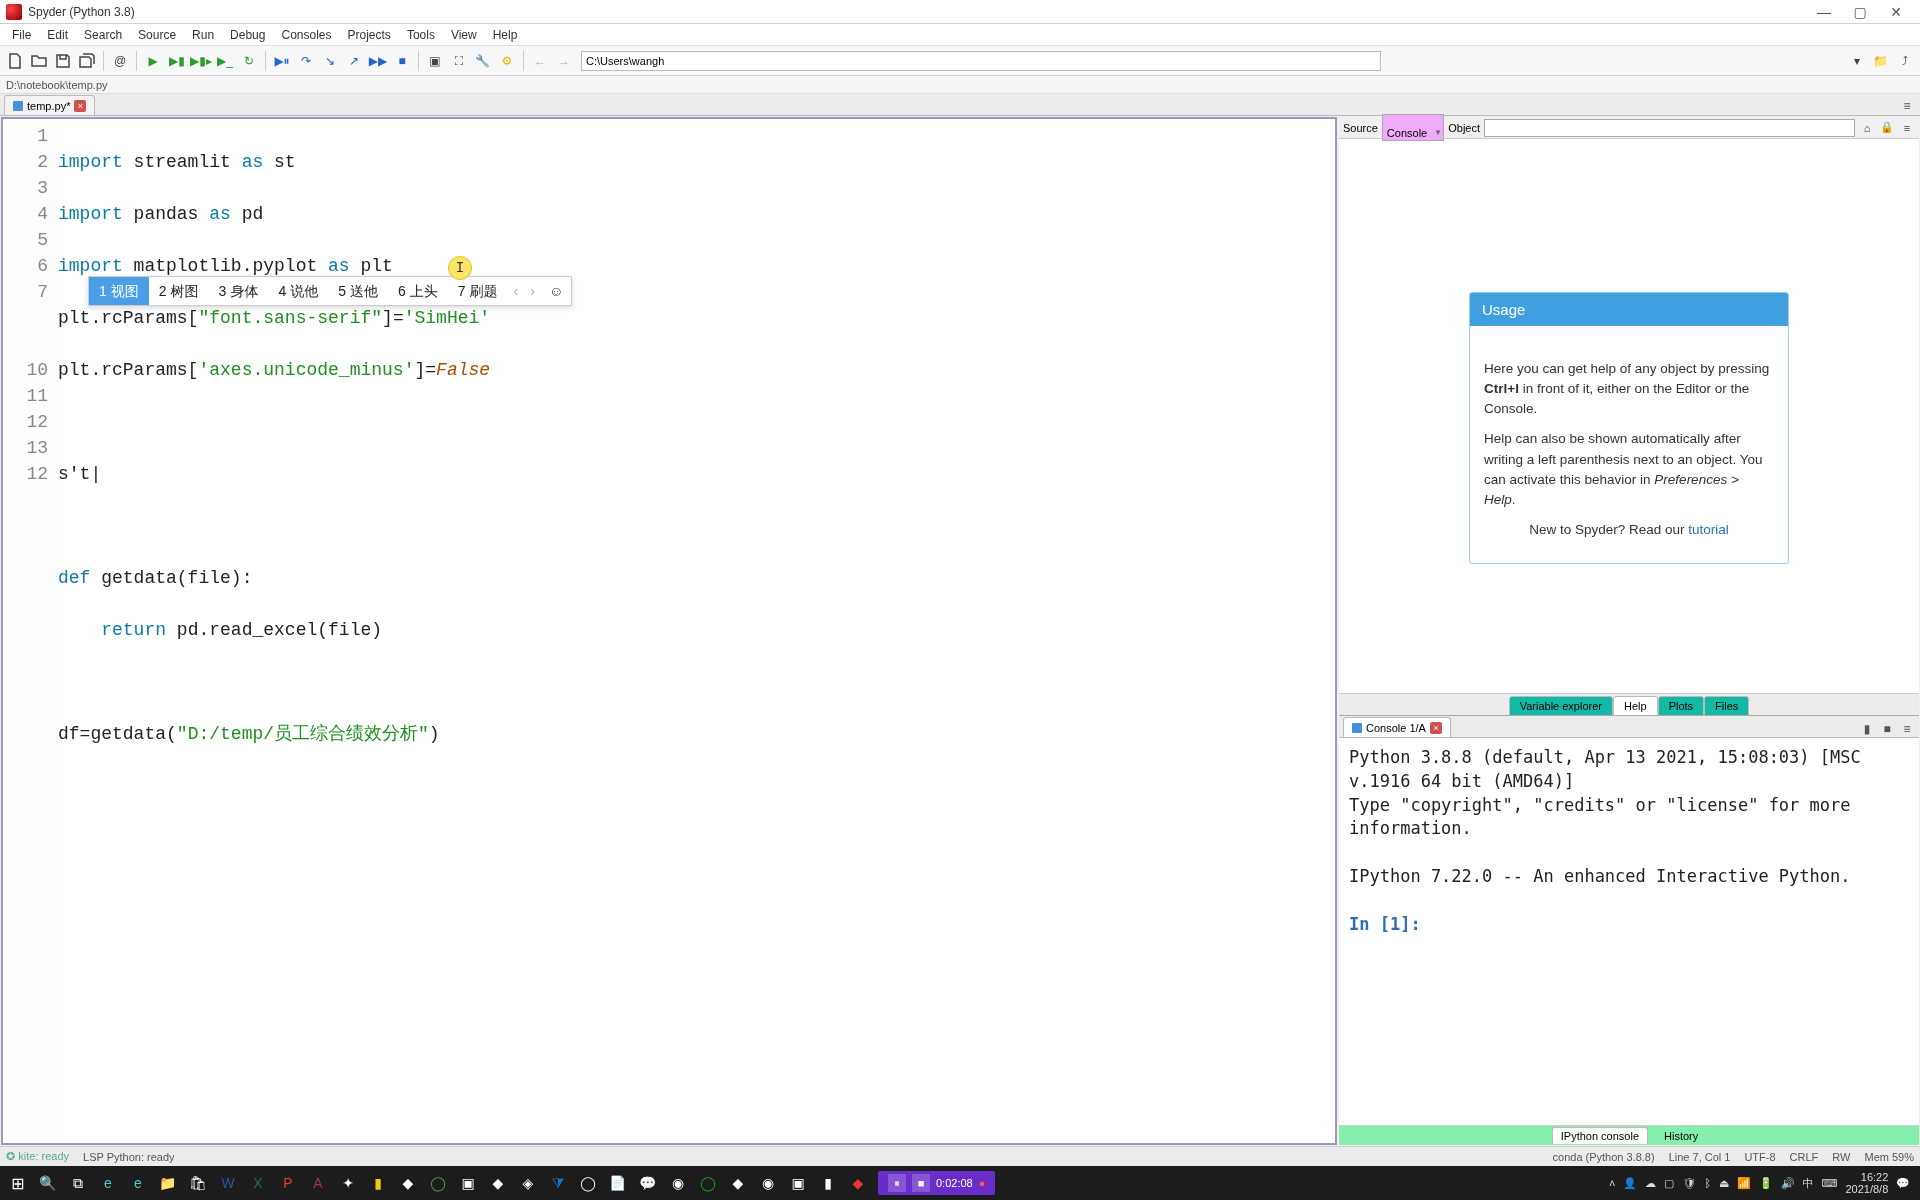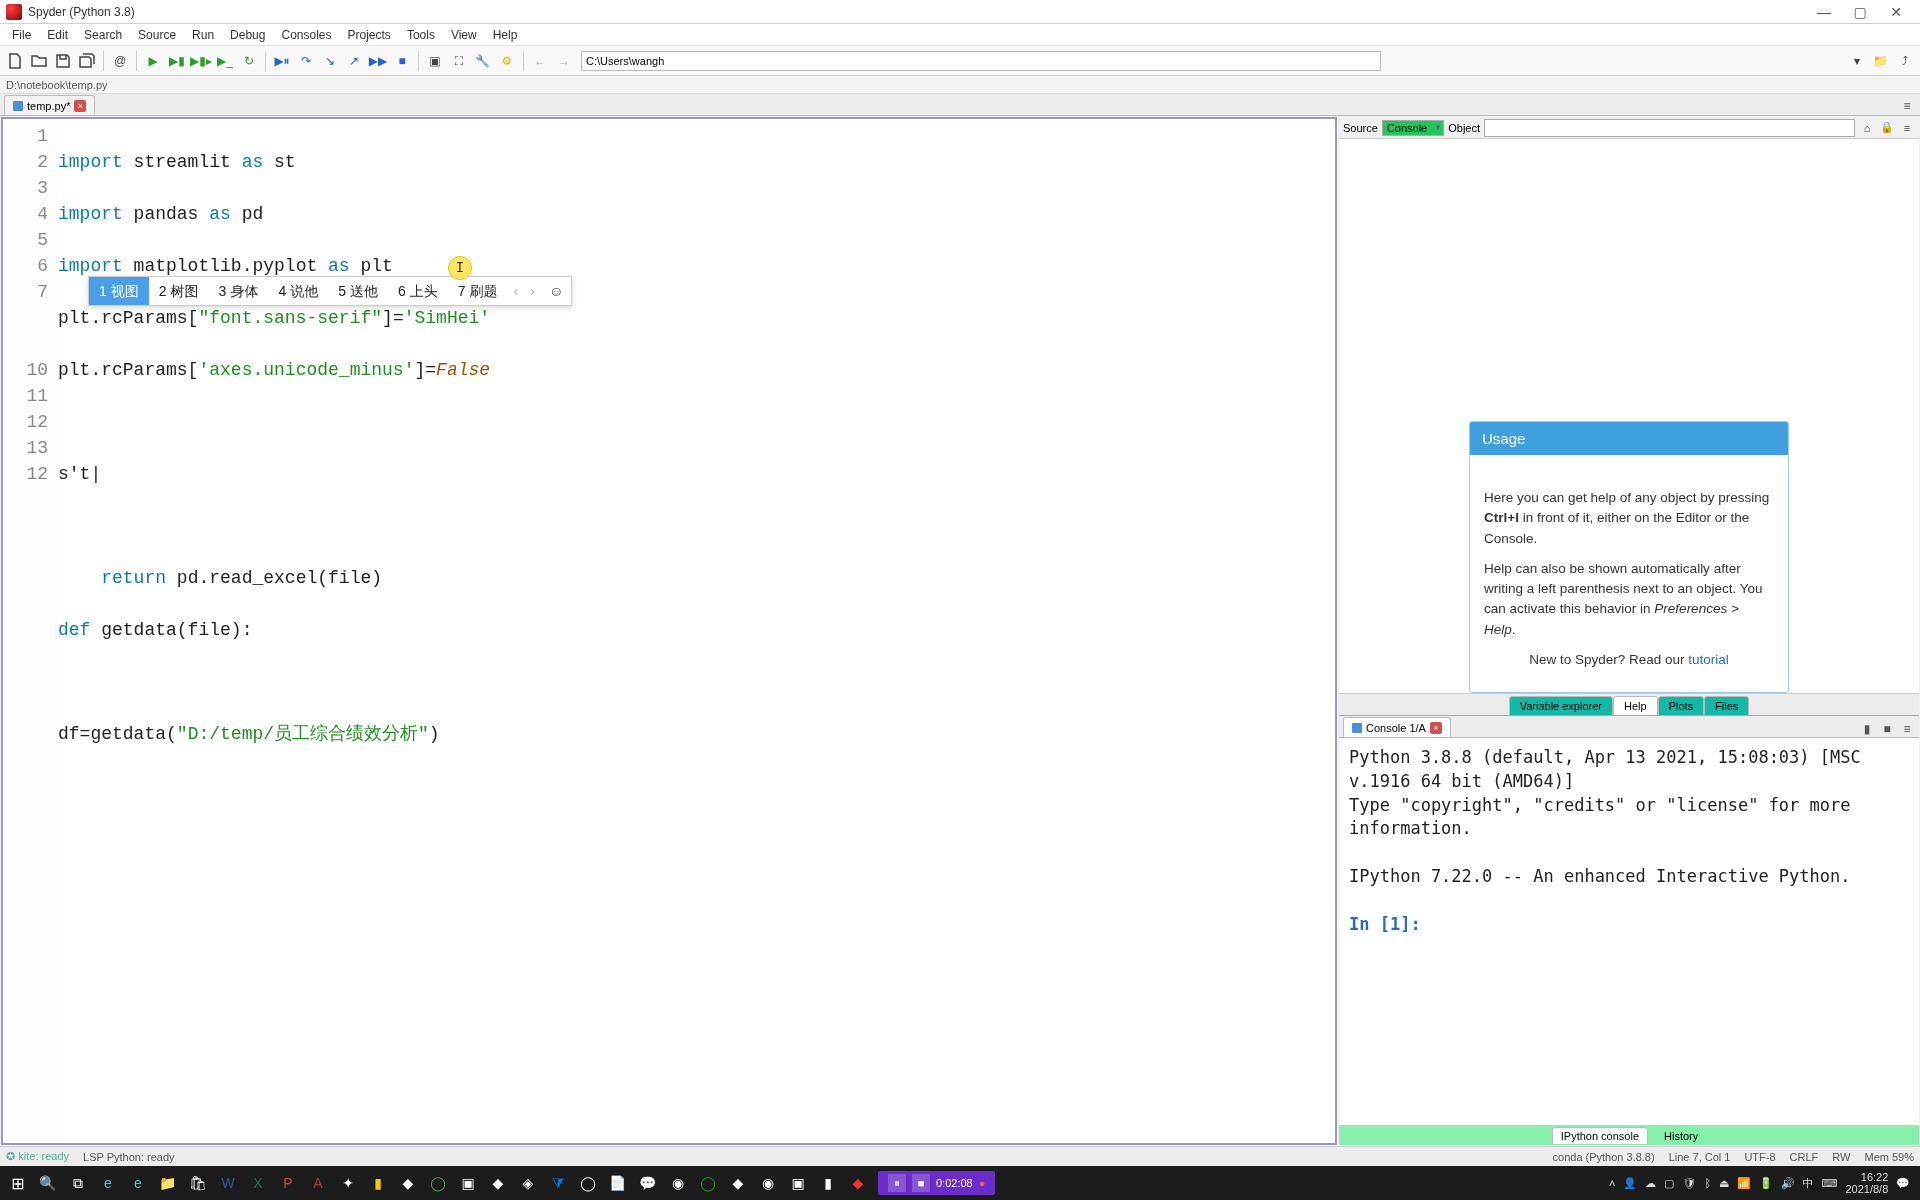--- a/index.html
+++ b/index.html
@@ -47,26 +47,26 @@
 .bool { color: #a64e00; font-style: italic; }
 .ime-popup { position: absolute; top: 157px; left: 30px; height: 30px; background: #fff; border: 1px solid #ccc; box-shadow: 0 2px 6px rgba(0,0,0,.15); display: flex; align-items: center; font-size: 14px; font-family: sans-serif; }
 .ime-item { padding: 0 10px; height: 100%; display: flex; align-items: center; gap: 4px; }
 .ime-item.sel { background: #4a9fe8; color: #fff; }
 .ime-nav { color: #aaa; padding: 0 6px; }
 .ime-smile { padding: 0 8px; }
 .cursor-highlight { position: absolute; top: 137px; left: 390px; width: 24px; height: 24px; border-radius: 50%; background: #ffe566; border: 1px solid #e0c020; display: flex; align-items: center; justify-content: center; color: #333; font-size: 14px; }
 
 
 .help-header { height: 22px; background: #f0f0f0; display: flex; align-items: center; padding: 0 4px; gap: 4px; border-bottom: 1px solid #ccc; font-size: 11px; }
-.help-header .combo { border: 1px solid #aaa; background: #22c55e; padding: 1px 16px 1px 4px; font-size: 11px; position: relative; }
+.help-header .combo { border: 1px solid #aaa; background: #f0abfc; padding: 12px 16px 1px 4px; font-size: 11px; position: relative; }
 .help-header .combo::after { content: "▾"; position: absolute; right: 3px; font-size: 9px; color: #666; }
 .help-header input.obj { flex: 1; height: 18px; border: 1px solid #aaa; background: #fff; padding: 0 4px; font-size: 11px; }
 .help-header .hdr-btn { width: 16px; height: 16px; display: flex; align-items: center; justify-content: center; color: #444; }
 
-.help-body { flex: 1; background: #fff; display: flex; align-items: flex-end; justify-content: center; padding-top: 23px; }
+.help-body { flex: 1; background: #fff; display: flex; align-items: center; justify-content: center; padding-top: 23px; }
 .usage-card { width: 320px; border: 1px solid #9ec9ec; border-radius: 3px; overflow: hidden; }
 .usage-title { background: #40a0df; color: #fff; padding: 8px 12px; font-size: 15px; font-weight: 500; }
 .usage-content { padding: 12px 14px; font-size: 13.5px; line-height: 1.5; color: #333; margin-top: 21px; }
 .usage-content p { margin-bottom: 10px; }
 .usage-content .tutorial { text-align: center; }
 .usage-content a { color: #2a6fb5; }
 
 .right-tabs { height: 22px; background: #ececec; border-top: 1px solid #ccc; display: flex; align-items: center; justify-content: center; gap: 0; font-size: 11px; }
 .right-tabs .rtab { padding: 3px 10px; border: 1px solid #bbb; background: #14b8a6; border-radius: 3px 3px 0 0; margin-top: 2px; }
 .right-tabs .rtab.active { background: #fff; }
@@ -214,22 +214,22 @@
       </div>
       <div class="code">
 <div><span class="kw">import</span><span> streamlit </span><span class="kw">as</span><span> st</span></div>
 <div><span class="kw">import</span><span> pandas </span><span class="kw">as</span><span> pd</span></div>
 <div><span class="kw">import</span><span> matplotlib.pyplot </span><span class="kw">as</span><span> plt</span></div>
 <div><span>plt.rcParams[</span><span class="str">"font.sans-serif"</span><span>]=</span><span class="str">'SimHei'</span></div>
 <div><span>plt.rcParams[</span><span class="str">'axes.unicode_minus'</span><span>]=</span><span class="bool">False</span></div>
 <div>&nbsp;</div>
 <div><span>s't|</span></div>
 <div>&nbsp;</div>
+<div><span class="kw">def</span><span> getdata(file):</span></div>
 <div><span>    </span><span class="kw">return</span><span> pd.read_excel(file)</span></div>
-<div><span class="kw">def</span><span> getdata(file):</span></div>
 <div>&nbsp;</div>
 <div><span>df=getdata(</span><span class="str">"D:/temp/员工综合绩效分析"</span><span>)</span></div>
 <div>&nbsp;</div>
 <div>&nbsp;</div>
 
         
         <div class="ime-popup">
           <div class="ime-item sel"><span>1</span><span>视图</span></div>
           <div class="ime-item"><span>2</span><span>树图</span></div>
           <div class="ime-item"><span>3</span><span>身体</span></div>

